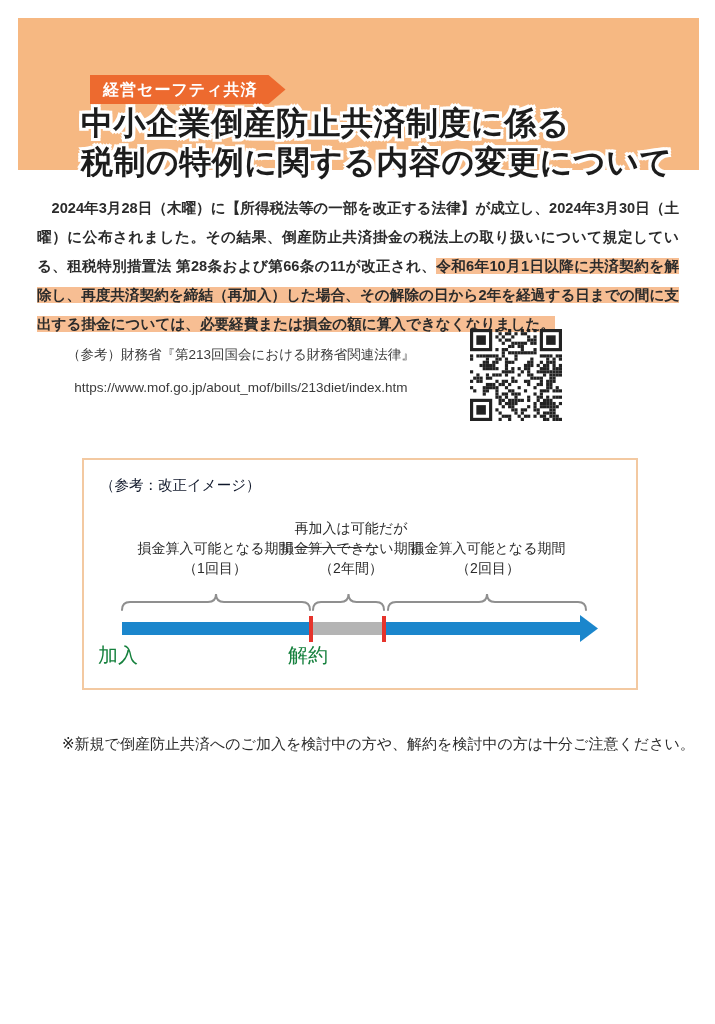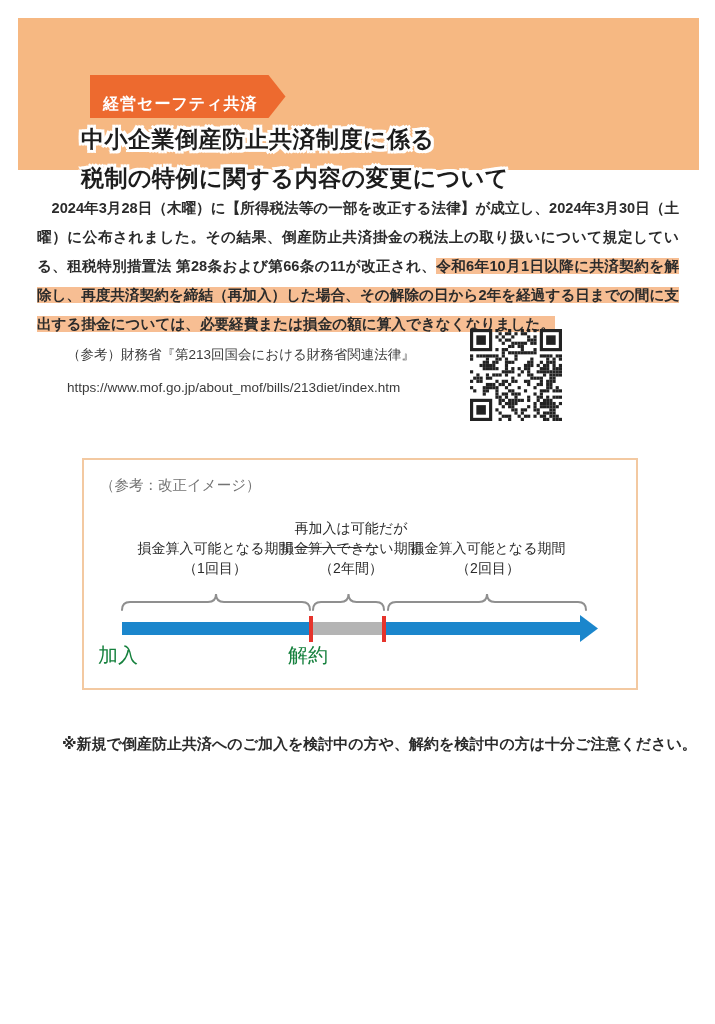--- a/index.html
+++ b/index.html
@@ -5,63 +5,62 @@
   html,body{margin:0;padding:0;background:#fff;}
   .page{
     position:relative;width:715px;height:1024px;background:#ffffff;overflow:hidden;
     font-family:"Liberation Sans","DejaVu Sans",sans-serif;color:#2b2b2b;
   }
   
   .header-block{position:absolute;left:18px;top:18px;width:681px;height:152px;background:#F6B882;}
   .badge{
     position:absolute;left:72px;top:57px;height:29px;line-height:29px;
     background:#ED6A2F;color:#ffffff;font-size:16px;font-weight:bold;letter-spacing:1px;
-    padding:14px 28px 0 13px;
+    padding:0 28px 0 13px;
     clip-path:polygon(0 0,calc(100% - 17px) 0,100% 50%,calc(100% - 17px) 100%,0 100%);
   }
   .doc-title{
-    position:absolute;left:63px;top:86px;font-size:23px;line-height:39px;font-weight:900;
+    position:absolute;left:63px;top:86px;font-size:32px;line-height:39px;font-weight:900;
     color:#1c1c1c;letter-spacing:0.5px;white-space:nowrap;
     text-shadow:
       -3px -3px 0 #fff, 0 -3px 0 #fff, 3px -3px 0 #fff,
       -3px  0   0 #fff, 3px  0   0 #fff,
       -3px  3px 0 #fff, 0  3px 0 #fff, 3px 3px 0 #fff,
       -2px -2px 0 #fff, 2px -2px 0 #fff, -2px 2px 0 #fff, 2px 2px 0 #fff;
-    margin-top: 16px;
   }
   
   .paragraph{
     position:absolute;left:37px;top:194px;width:642px;
     font-size:14.6px;line-height:29px;font-weight:700;text-align:justify;color:#2b2b2b;
   }
   .hl{background:#F7BE93;}
   
-  .ref{position:absolute;left:67px;top:346px;font-size:13.5px;color:#3b3b3b;font-weight:500;}
+  .ref{position:absolute;left:67px;top:346px;font-size:13.5px;color:#3b3b3b;font-weight:500;text-align:center;}
   .ref-line2{margin-top:16px;}
   .qr{position:absolute;left:470px;top:329px;width:92px;height:92px;}
   
   .diagram-box{
     position:absolute;left:82px;top:458px;width:552px;height:228px;
     border:2px solid #F3C9A1;background:#fff;
   }
-  .diagram-caption{position:absolute;left:16px;top:16px;font-size:14.5px;color:#737373;}
+  .diagram-caption{position:absolute;left:16px;top:16px;font-size:14.5px;color:#0f172a;}
   .period-label{
     position:absolute;transform:translateX(-50%);text-align:center;
     font-size:14px;line-height:20px;color:#2b2b2b;white-space:nowrap;
   }
   .p1{left:131px;top:78px;}
   .p2{left:267px;top:58px;}
   .p3{left:404px;top:78px;}
   .ul{border-bottom:1.5px solid #333;padding-bottom:11px;}
   .timeline-svg{position:absolute;left:0;top:130px;}
   .axis-label{position:absolute;font-size:20px;font-weight:500;color:#15803d;}
   .lbl-start{left:14px;top:182px;}
   .lbl-cancel{left:204px;top:182px;}
   
-  .footnote{position:absolute;left:62px;top:735px;width:642px;font-size:15px;font-weight:700;color:#2b2b2b;}
+  .footnote{position:absolute;left:62px;top:735px;width:642px;font-size:15px;font-weight:400;color:#2b2b2b;}
 </style>
 </head>
 <body>
 
 <div class="page">
 
   <div class="header-block">
     <div class="badge">経営セーフティ共済</div>
     <div class="doc-title">
       <div>中小企業倒産防止共済制度に係る</div>

